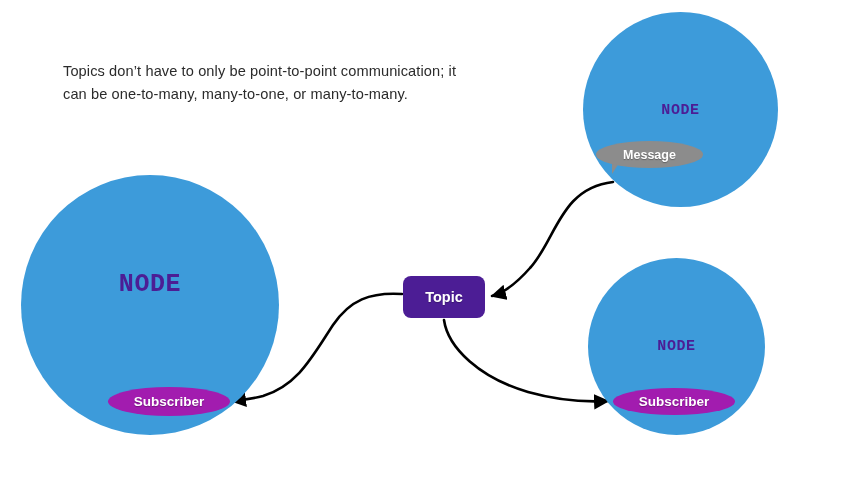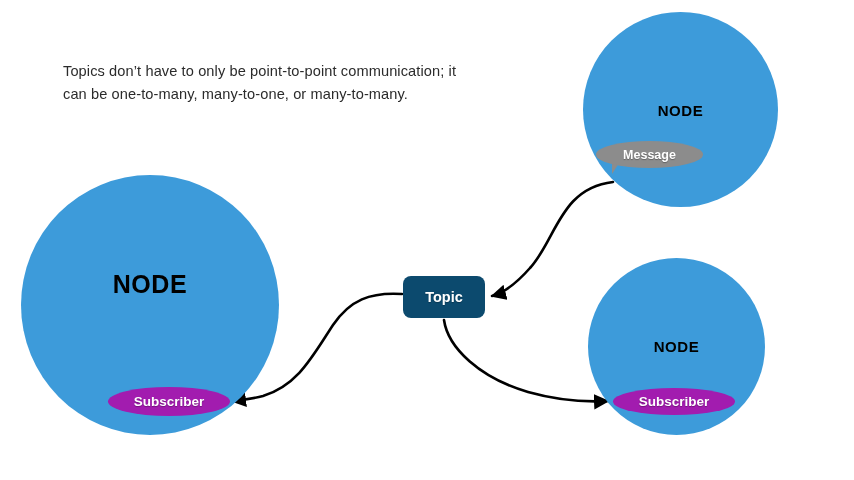--- a/index.html
+++ b/index.html
@@ -40,23 +40,24 @@
 
   .node-circle {
     position: absolute;
     border-radius: 50%;
     background: #3d9bda;
   }
   .node-label {
     position: absolute;
     width: 100%;
     text-align: center;
-    color: #000000;
+    color: #4c1d95;
     font-weight: bold;
     letter-spacing: 0.6px;
+    font-family: Liberation Mono, monospace;
   }
 
   #node-left {
     left: 21px;
     top: 175px;
     width: 258px;
     height: 260px;
   }
   #node-left-label {
     top: 95px;
@@ -141,21 +142,21 @@
     border-bottom: 14px solid transparent;
     z-index: 1;
   }
 
   #topic-box {
     position: absolute;
     left: 403px;
     top: 276px;
     width: 82px;
     height: 42px;
-    background: #0c4a6e;
+    background: #4c1d95;
     border-radius: 8px;
     display: flex;
     align-items: center;
     justify-content: center;
     color: #ffffff;
     font-weight: bold;
     font-size: 14.5px;
     text-shadow: 0 1px 1px rgba(0,0,0,0.25);
   }
 </style>

